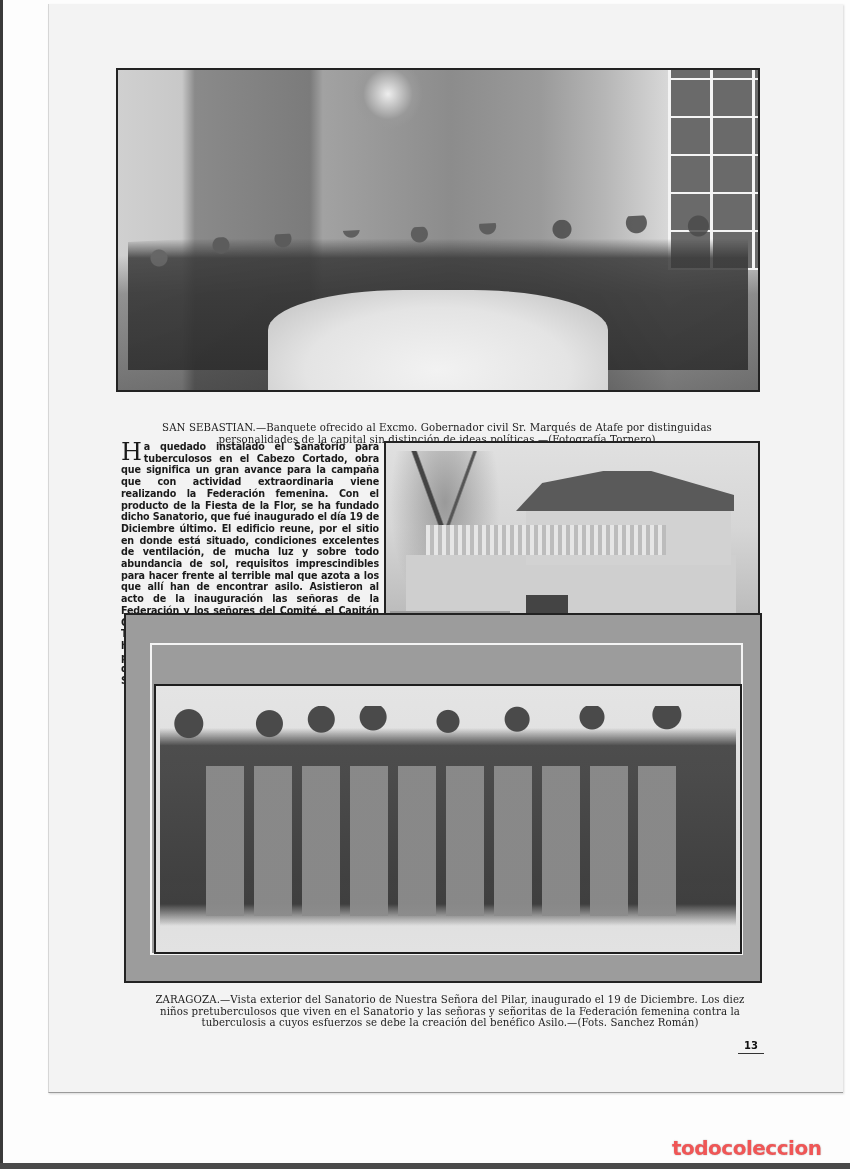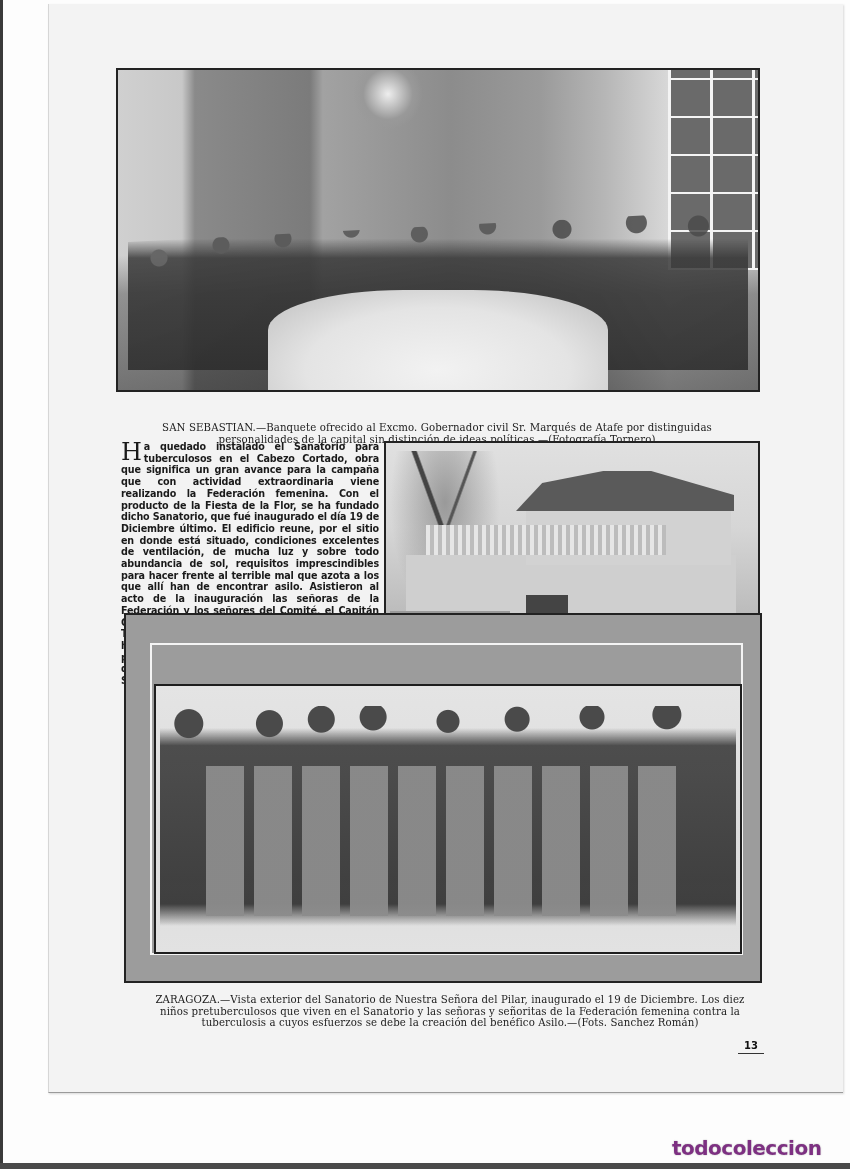--- a/index.html
+++ b/index.html
@@ -152,21 +152,21 @@
     }
     .caption-zaragoza { left: 147px; top: 994px; width: 606px; }
     .page-number {
       position: absolute; left: 738px; top: 1040px; width: 26px; text-align: center;
       font-family: "DejaVu Sans", sans-serif; font-weight: bold; font-size: 10px; color: #111;
       border-bottom: 1px solid #333; padding-bottom: 2px;
     }
     .watermark {
       position: absolute; left: 672px; top: 1136px;
       font-family: "DejaVu Sans", sans-serif; font-weight: bold; font-size: 20px;
-      color: #701a75; letter-spacing: -0.5px;
+      color: #ef4444; letter-spacing: -0.5px;
       text-shadow: 0 0 1px #bdbdbd, 0 0 2px #c9c9c9;
       opacity: 0.9;
     }
   </style>
 </head>
 <body>
 
 <div class="left-edge"></div>
 <div class="bottom-edge"></div>
 

